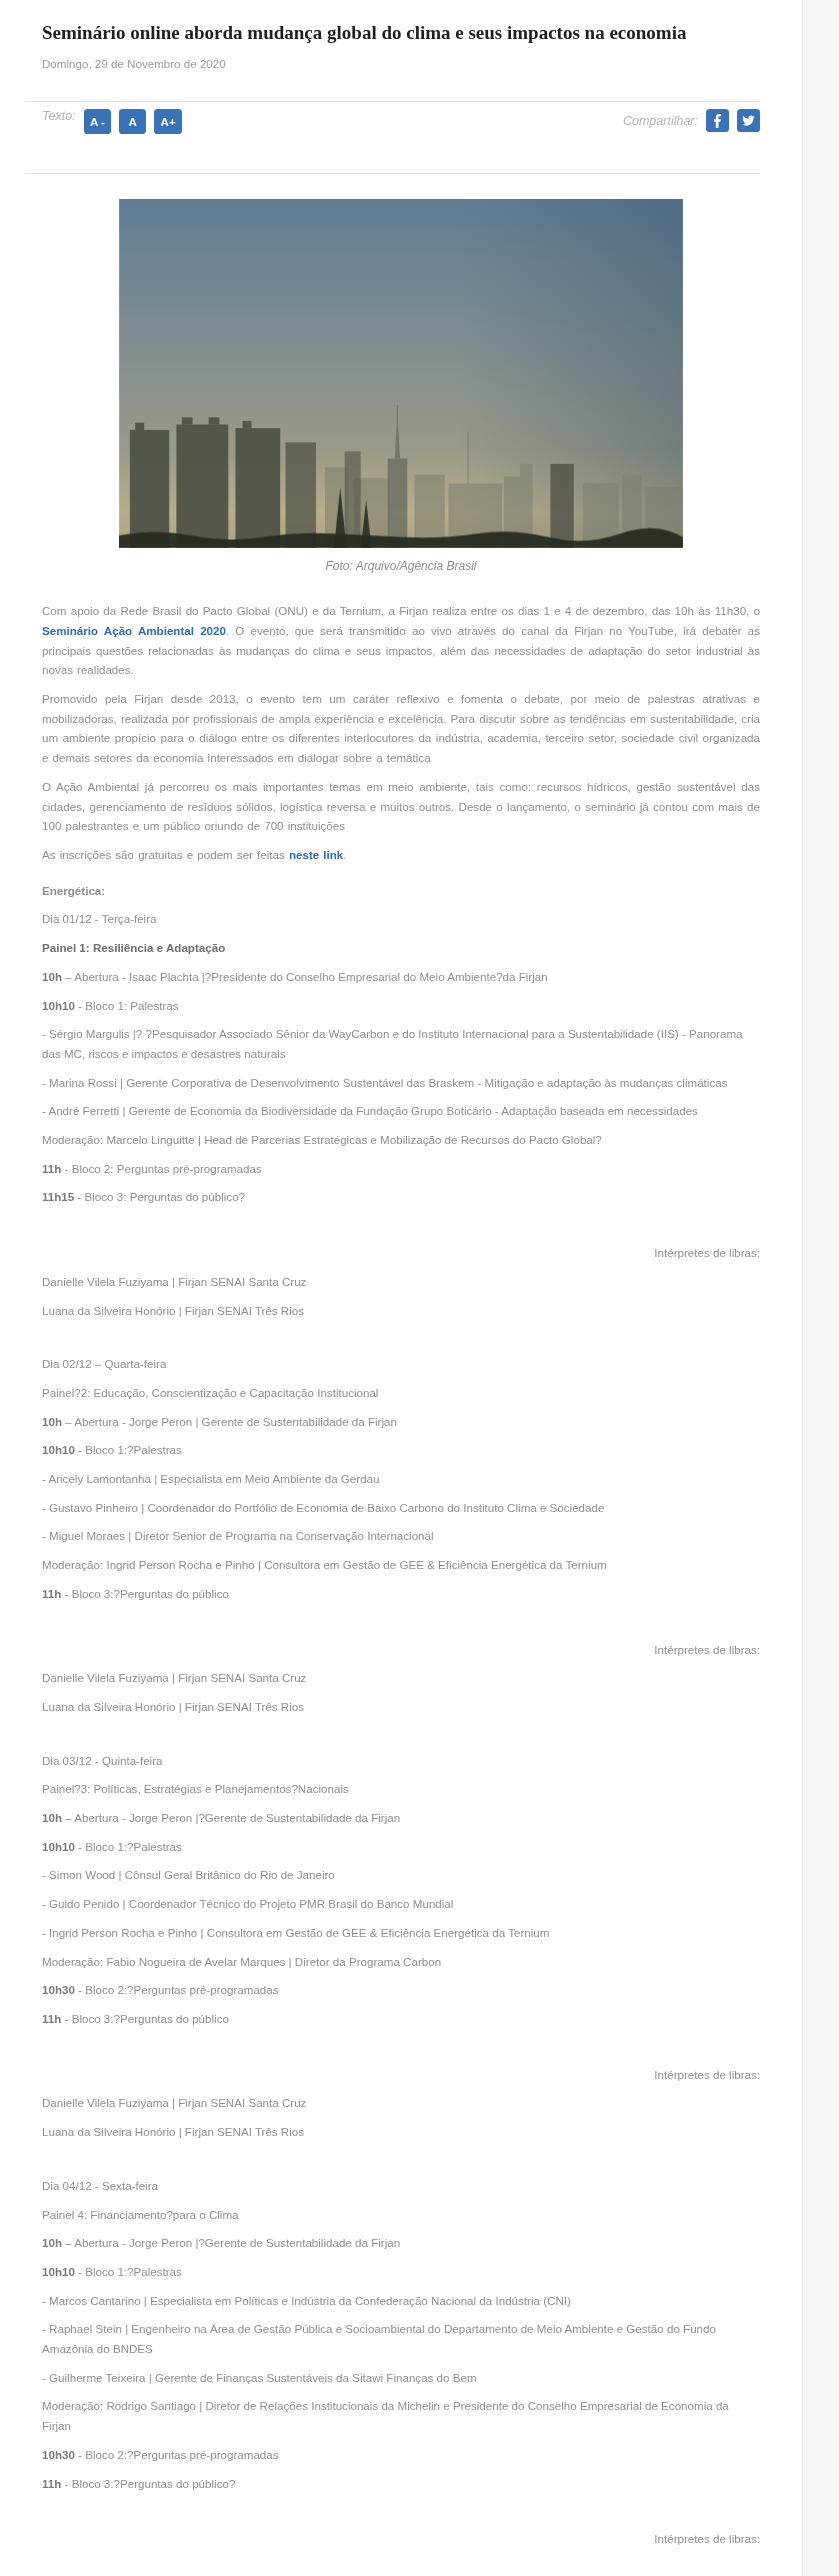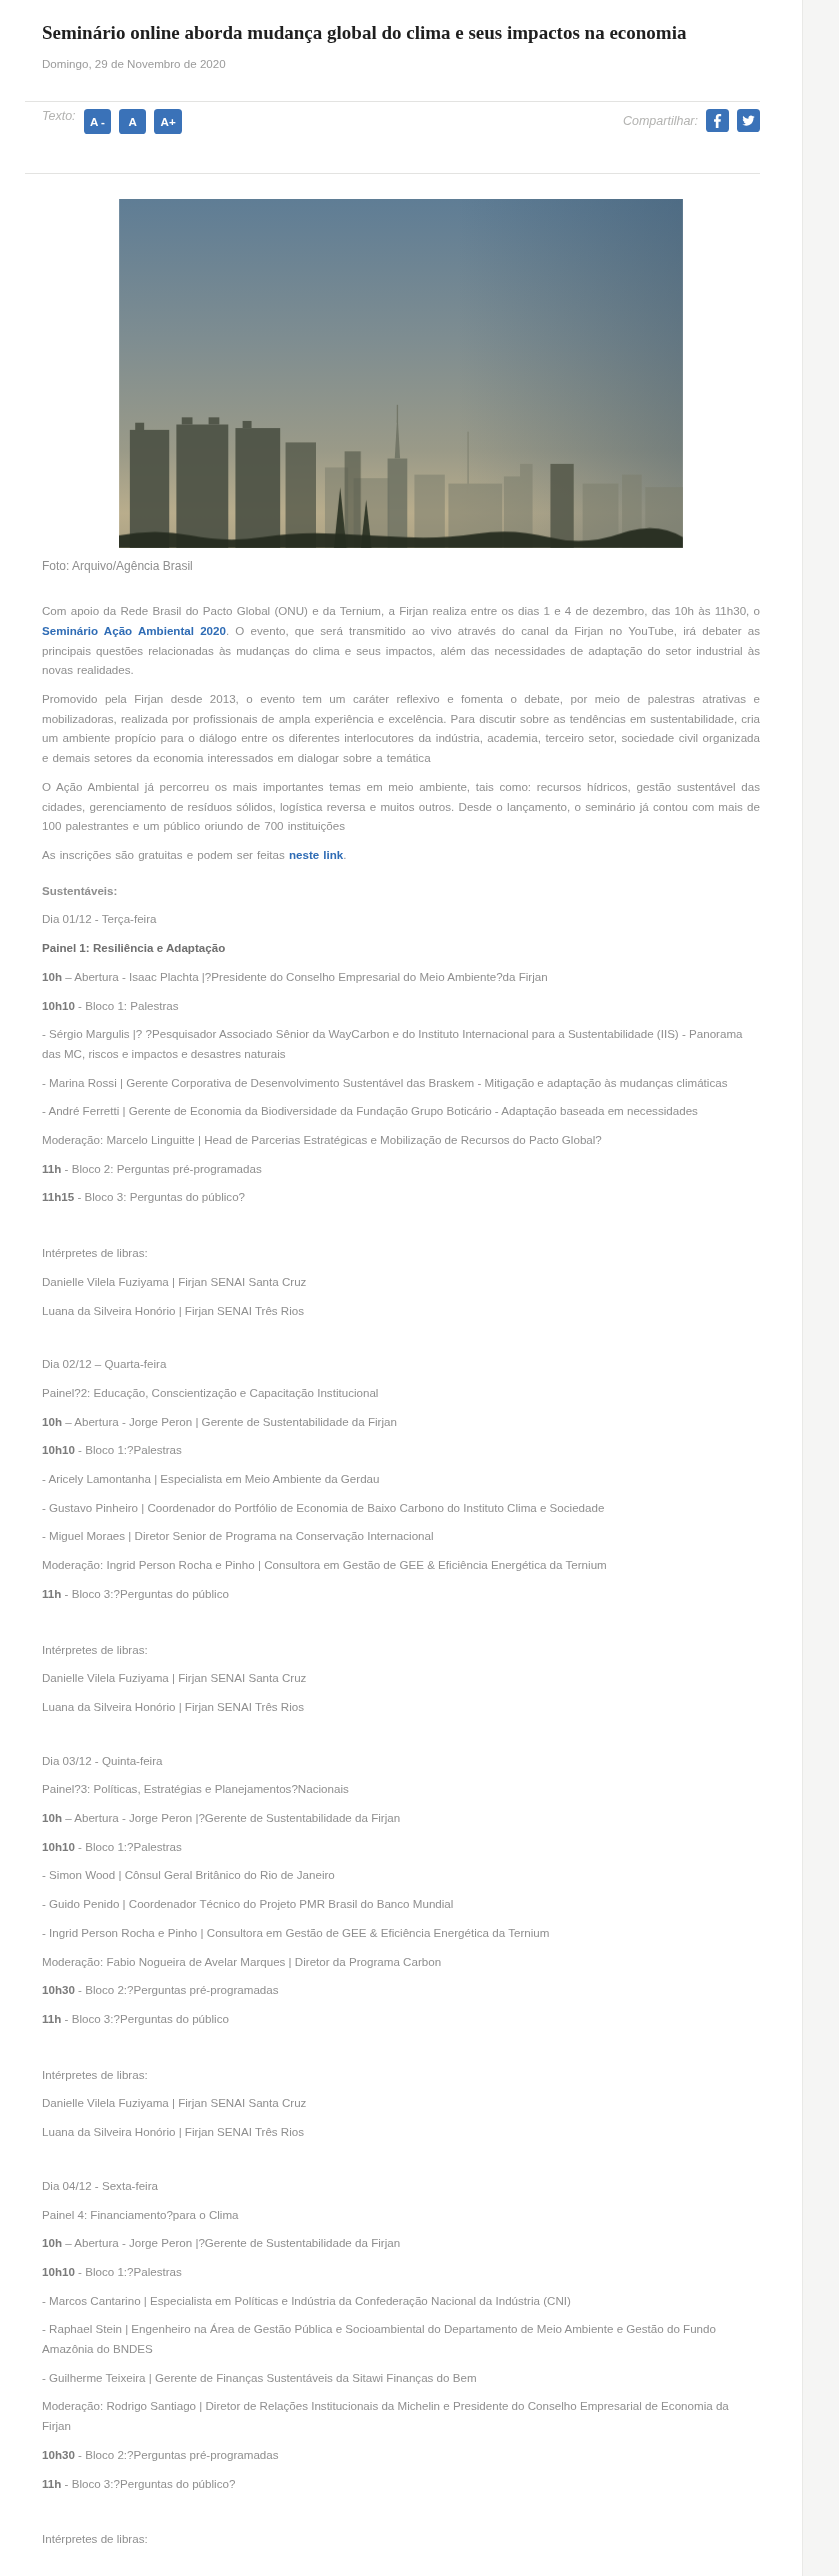--- a/index.html
+++ b/index.html
@@ -75,24 +75,25 @@
     padding:0;
   }
   .share-btn svg { display:block; }
   .photo-wrap {
     width:564px;
     height:349px;
     margin:25px auto 0 auto;
   }
   .photo-wrap svg { display:block; }
   .caption {
-    text-align:left;
+    text-align:center;
     font-size:12px;
     color:#8f8f8f;
     margin-top:11.6px;
+    font-style:italic;
   }
   .article p {
     font-size:11.6px;
     line-height:19.7px;
     color:#8f8f8f;
     margin:0 0 9px 0;
   }
   .article .body-par {
     text-align:justify;
     word-spacing:0.9px;
@@ -108,21 +109,21 @@
     font-weight:bold;
     color:#6f6f6f;
     margin-top:16px !important;
   }
   .day-heading {
     font-weight:normal;
     color:#6f6f6f;
   }
   .panel-line.bold { font-weight:bold; color:#6f6f6f; }
   .prog-line strong { color:#7b7b7b; }
-  .interp-label { margin-top:36px !important; }
+  .interp-label { margin-top:36px !important;text-align:right; }
   .interp-wrap { margin-bottom:34px; }
 </style>
 </head>
 <body>
 
 <div class="content">
 
   <h1 class="page-title">Seminário online aborda mudança global do clima e seus impactos na economia</h1>
   <div class="date-line">Domingo, 29 de Novembro de 2020</div>
 
@@ -221,21 +222,21 @@
   <div class="article">
 
     <p class="body-par first-par"><span>Com apoio da Rede Brasil do Pacto Global (ONU) e da Ternium, a Firjan realiza entre os dias 1 e 4 de dezembro, das 10h às 11h30, o </span><a class="link">Seminário Ação Ambiental 2020</a><span>. O evento, que será transmitido ao vivo através do canal da Firjan no YouTube, irá debater as principais questões relacionadas às mudanças do clima e seus impactos, além das necessidades de adaptação do setor industrial às novas realidades.</span></p>
 
     <p class="body-par">Promovido pela Firjan desde 2013, o evento tem um caráter reflexivo e fomenta o debate, por meio de palestras atrativas e mobilizadoras, realizada por profissionais de ampla experiência e excelência. Para discutir sobre as tendências em sustentabilidade, cria um ambiente propício para o diálogo entre os diferentes interlocutores da indústria, academia, terceiro setor, sociedade civil organizada e demais setores da economia interessados em dialogar sobre a temática</p>
 
     <p class="body-par">O Ação Ambiental já percorreu os mais importantes temas em meio ambiente, tais como: recursos hídricos, gestão sustentável das cidades, gerenciamento de resíduos sólidos, logística reversa e muitos outros. Desde o lançamento, o seminário já contou com mais de 100 palestrantes e um público oriundo de 700 instituições</p>
 
     <p class="body-par"><span>As inscrições são gratuitas e podem ser feitas </span><a class="link">neste link</a><span>.</span></p>
 
-    <p class="program-label">Sustentáveis:</p>
+    <p class="program-label">Energética:</p>
 
     <div>
   <div class="day-section">
     <p class="prog-line day-heading">Dia 01/12 - Terça-feira</p>
     <p class="prog-line panel-line bold">Painel 1: Resiliência e Adaptação</p>
     <div>
             <p class="prog-line"><strong>10h</strong> – Abertura - Isaac Plachta |?Presidente do Conselho Empresarial do Meio Ambiente?da Firjan</p>
             <p class="prog-line"><strong>10h10</strong> - Bloco 1: Palestras</p>
             <p class="prog-line">- Sérgio Margulis |? ?Pesquisador Associado Sênior da WayCarbon e do Instituto Internacional para a Sustentabilidade (IIS) - Panorama das MC, riscos e impactos e desastres naturais</p>
             <p class="prog-line">- Marina Rossi | Gerente Corporativa de Desenvolvimento Sustentável das Braskem - Mitigação e adaptação às mudanças climáticas</p>

